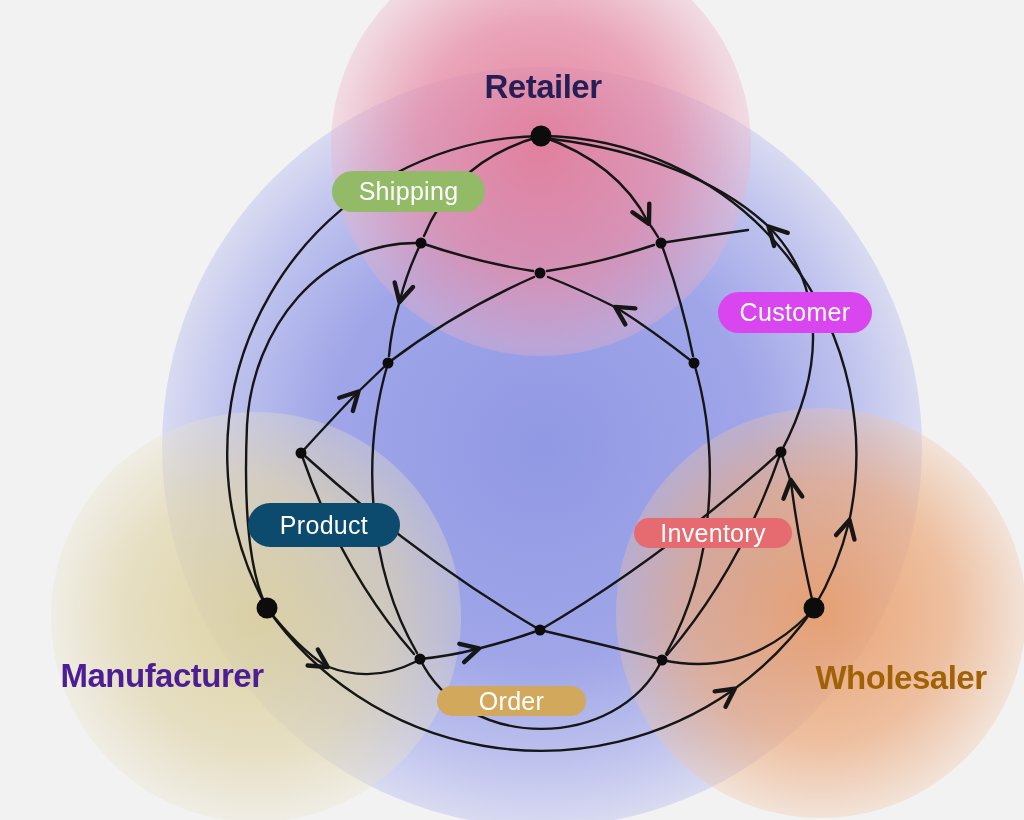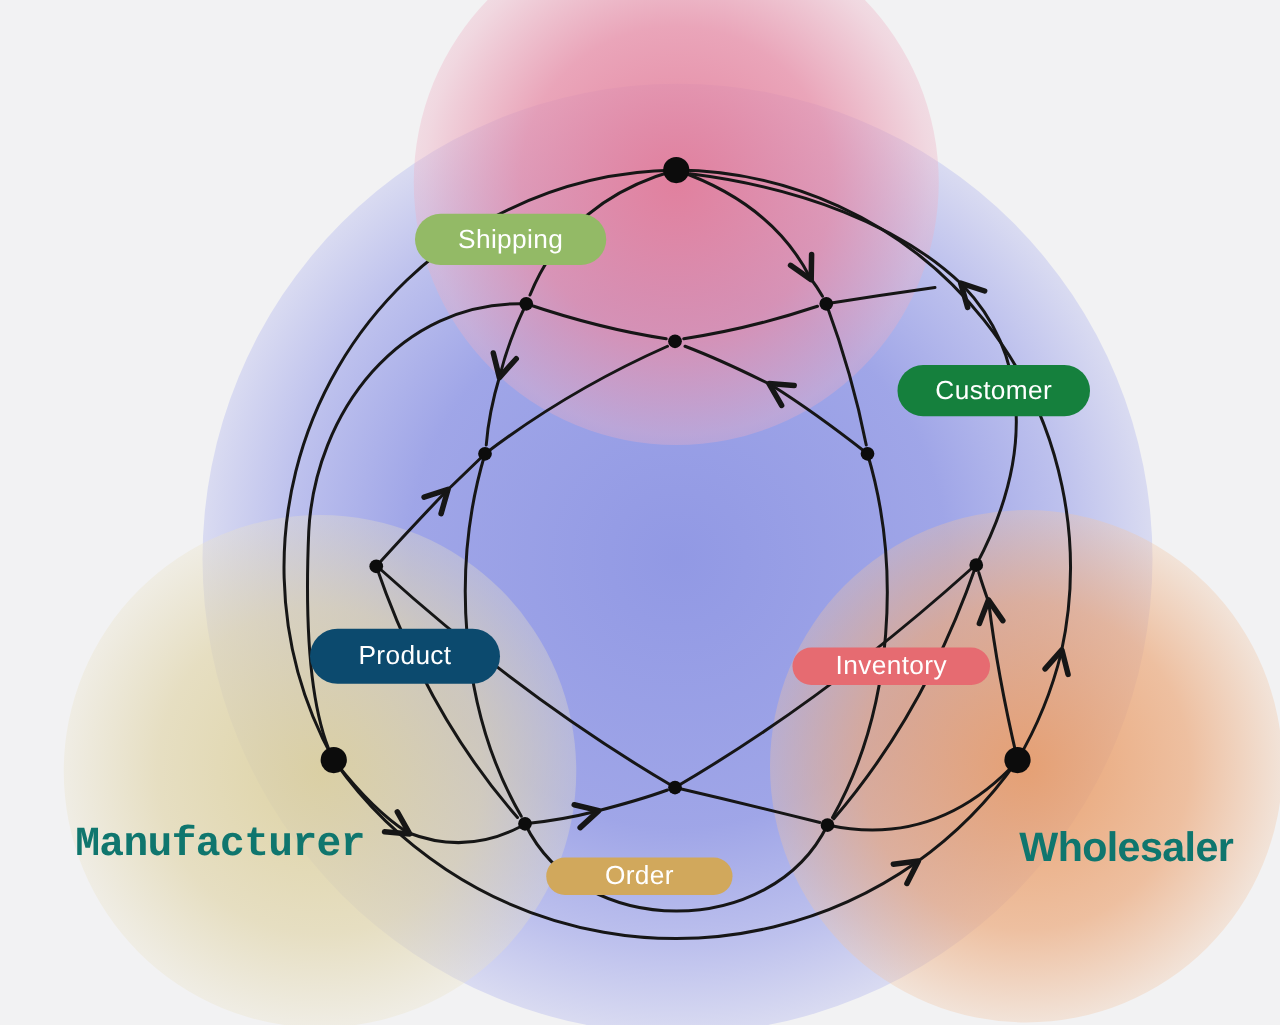--- a/index.html
+++ b/index.html
@@ -7,21 +7,21 @@
     position:relative;width:1024px;height:820px;overflow:hidden;
     background:#f2f2f3;font-family:"Liberation Sans",sans-serif;
   }
   .glow-layer{position:absolute;inset:0;pointer-events:none;}
   .glow{position:absolute;border-radius:50%;}
   svg.net{position:absolute;inset:0;}
   .edge{fill:none;stroke:#161616;stroke-width:2.4;stroke-linecap:round;}
   .node-dot{fill:#0c0c0c;}
   .pill{
     position:absolute;display:flex;align-items:center;justify-content:center;
-    color:#ffffff;font-size:21px;font-weight:500;border-radius:23px;
+    color:#ffffff;font-size:25px;font-weight:500;border-radius:23px;
     letter-spacing:.3px;white-space:nowrap;
   }
   .big-label{
     position:absolute;transform:translateX(-50%);
     font-size:33px;font-weight:700;letter-spacing:-0.5px;
     color:#251f56;white-space:nowrap;
   }
 </style>
 </head>
 <body>
@@ -93,29 +93,30 @@
         <circle cx="781" cy="452" r="5.5" class="node-dot"></circle>
         <circle cx="540" cy="630" r="5.5" class="node-dot"></circle>
         <circle cx="420" cy="659" r="5.5" class="node-dot"></circle>
         <circle cx="662" cy="660" r="5.5" class="node-dot"></circle>
       </g>
   </svg>
 
   <div class="pill" style="left: 332px; top: 171px; width: 153px; height: 41px; background: rgb(147, 186, 102);">
       <span>Shipping</span>
     </div>
-  <div class="pill" style="left: 718px; top: 292px; width: 154px; height: 41px; background: #15803d;">
+  <div class="pill" style="left: 718px; top: 292px; width: 154px; height: 41px; background: #d946ef;">
       <span>Customer</span>
     </div>
   <div class="pill" style="left: 248px; top: 503px; width: 152px; height: 44px; background: #0c4a6e;">
       <span>Product</span>
     </div>
   <div class="pill" style="left: 634px; top: 518px; width: 158px; height: 30px; background: rgb(230, 107, 113);">
       <span>Inventory</span>
     </div>
   <div class="pill" style="left: 437px; top: 686px; width: 149px; height: 30px; background: rgb(209, 168, 92);">
       <span>Order</span>
     </div>
 
-  <div class="big-label" style="left: 176px; top: 657px; color: #0f766e; font-family: Liberation Mono, monospace;">Manufacturer</div>
-  <div class="big-label" style="left: 901px; top: 659px; color: #0f766e;">Wholesaler</div>
+  <div class="big-label" style="left: 543px; top: 68px; color: rgb(37, 31, 86);">Retailer</div>
+  <div class="big-label" style="left: 162px; top: 657px; color: #4c1d95;">Manufacturer</div>
+  <div class="big-label" style="left: 901px; top: 659px; color: #a16207;">Wholesaler</div>
 
 </div>
 
 </body></html>

